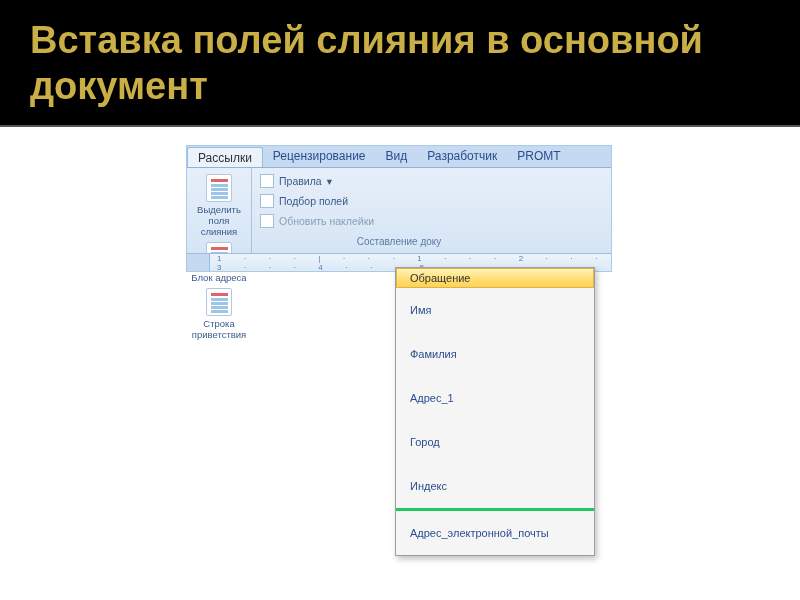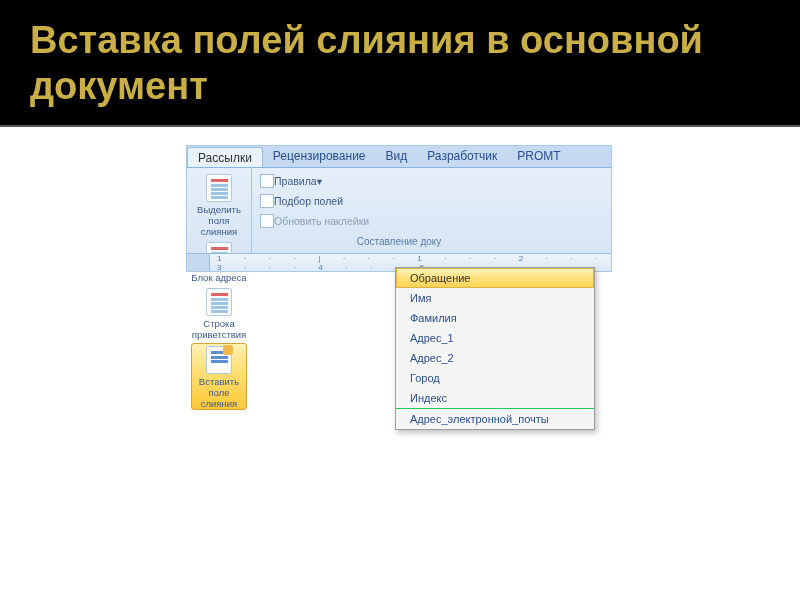--- a/index.html
+++ b/index.html
@@ -14,28 +14,28 @@
   .ribbon { display: flex; background: linear-gradient(#e6eff9,#d6e5f5); height: 85px; position: relative; }
   .group { border-right: 1px solid #a9c5e5; padding: 4px 4px 0 4px; display: flex; flex-direction: column; align-items: center; }
   .big-btn { display: flex; flex-direction: column; align-items: center; width: 56px; padding-top: 2px; text-align: center; font-size: 9.5px; color: #3a5a8a; line-height: 1.15; cursor: default; }
   .big-btn.active { background: linear-gradient(#fff0b5,#ffdc6a,#ffc838); border: 1px solid #dba432; border-radius: 3px; }
   .ic { width: 26px; height: 28px; background: #fff; border: 1px solid #b2c8de; border-radius: 2px; margin-bottom: 3px; position: relative; }
   .ic::before { content:""; position:absolute; left:4px; top:4px; width:17px; height:3px; background:#d66; box-shadow:0 5px 0 #9cc5e8, 0 9px 0 #9cc5e8, 0 13px 0 #9cc5e8, 0 17px 0 #9cc5e8; }
   .ic.mergefield::before { background:#5a8fd4; box-shadow:0 5px 0 #5a8fd4, 0 9px 0 #5a8fd4; }
   .ic.mergefield::after { content:""; position:absolute; right:-2px; top:-2px; width:10px; height:10px; background:#f2b84a; border-radius:2px; }
   .group-label { position: absolute; bottom: 6px; left: 0; width: 100%; text-align: center; font-size: 10px; color: #5a7ca8; }
   .side-btns { display: flex; flex-direction: column; padding: 6px 8px; gap: 6px; font-size: 10.5px; color: #3a5a8a; }
-  .side-btn { display: flex; align-items: center; cursor: default; }
+  .side-btn { display: flex; align-items: center; gap: 5px; cursor: default; }
   .mini-ic { width: 14px; height: 14px; background: #fff; border: 1px solid #a0bdd9; }
   .ruler { height: 18px; background: linear-gradient(#eef4fb,#dce9f7); border-top: 1px solid #9abde0; display:flex; align-items:center; font-size:8px; color:#5a7ca8; padding-left:30px; letter-spacing:10px; position:relative; }
   .ruler::before { content:""; position:absolute; left:0; top:0; width:22px; height:100%; background:#c5d9ef; border-right:1px solid #9abde0; }
   .dropdown { position: absolute; top: 267px; left: 395px; width: 200px; background: #f5f5f5; border: 1px solid #9e9e9e; box-shadow: 2px 3px 6px rgba(0,0,0,.25); font-size: 11px; }
-  .dd-item { padding: 4px 14px; color: #2a4e8f; cursor: default; border-bottom: 0; }
+  .dd-item { padding: 16px 14px; color: #2a4e8f; cursor: default; border-bottom: 0; }
   .dd-item.sel { background: linear-gradient(#fff2bb,#ffe07a,#ffd254); border: 1px solid #ddb24a; color:#333; padding: 3px 13px; }
-  .dd-item.last { border-top: 1px solid #22c55e; }
+  .dd-item.last { border-top: 3px solid #22c55e; }
 </style>
 </head>
 <body>
 
 <div class="slide-header">
   <div class="slide-title">Вставка полей слияния в основной документ</div>
 </div>
 
 <div class="content">
   <div class="word-ui">
@@ -53,24 +53,20 @@
           <span>Выделить поля слияния</span>
         </div>
         <div class="big-btn">
           <div class="ic"></div>
           <span>Блок адреса</span>
         </div>
         <div class="big-btn">
           <div class="ic"></div>
           <span>Строка приветствия</span>
         </div>
-        <div class="big-btn active">
-          <div class="ic mergefield"></div>
-          <span>Вставить поле слияния</span>
-        </div>
         <div class="group-label">Составление доку</div>
       </div>
       <div class="side-btns">
         <div class="side-btn">
           <span class="mini-ic"></span>
           <span>Правила</span>
           <span>▾</span>
         </div>
         <div class="side-btn">
           <span class="mini-ic"></span>
@@ -84,17 +80,16 @@
     </div>
     <div class="ruler">1 · · · | · · · 1 · · · 2 · · · 3 · · · 4 · · · 5 · ·</div>
   </div>
 </div>
 
 <div class="dropdown">
   <div class="dd-item sel">Обращение</div>
   <div class="dd-item">Имя</div>
   <div class="dd-item">Фамилия</div>
   <div class="dd-item">Адрес_1</div>
-  <div class="dd-item">Адрес_2</div>
   <div class="dd-item">Город</div>
   <div class="dd-item">Индекс</div>
   <div class="dd-item last">Адрес_электронной_почты</div>
 </div>
 
 </body></html>

